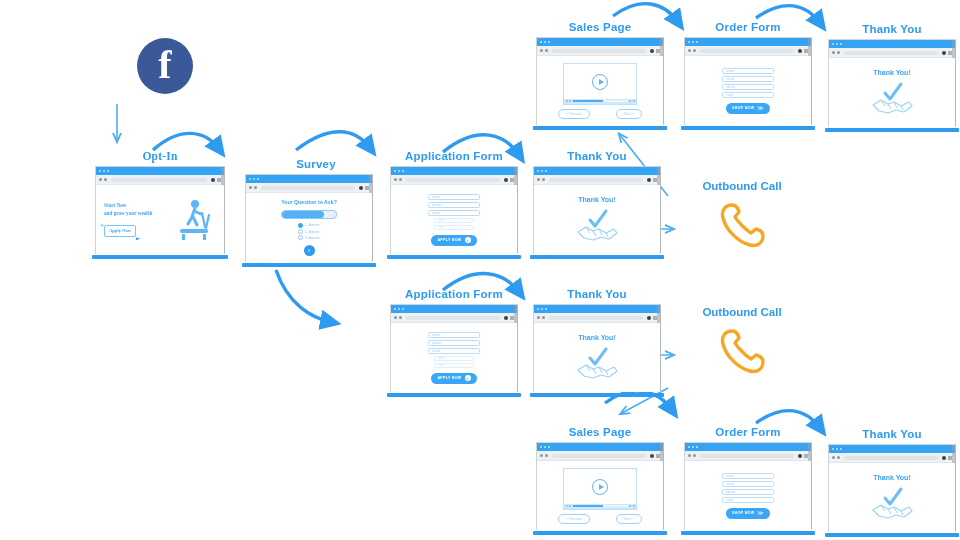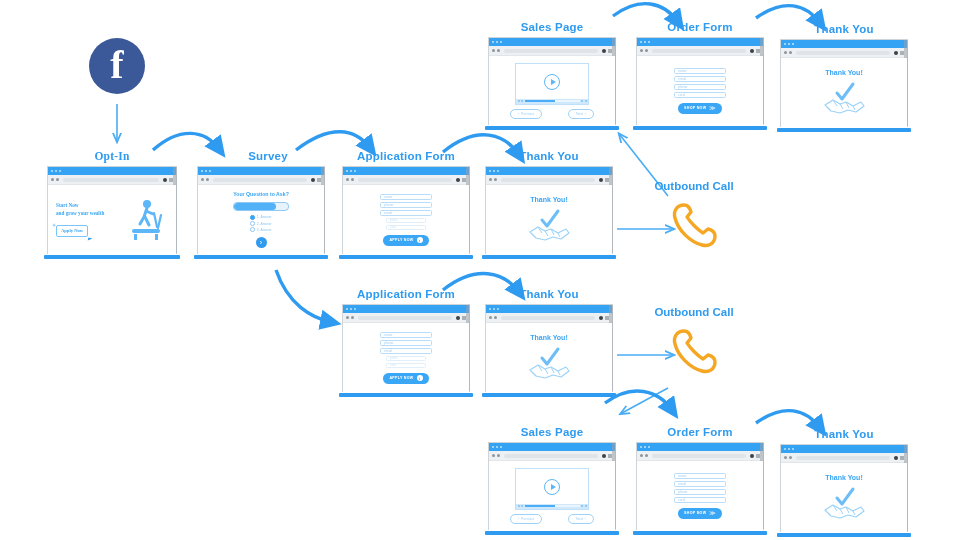--- a/index.html
+++ b/index.html
@@ -6,21 +6,21 @@
   body{
     width:960px;height:540px;background:#ffffff;overflow:hidden;
     font-family:"Liberation Sans",sans-serif;position:relative;
   }
   #canvas{position:absolute;left:0;top:0;width:960px;height:540px;}
 
   
   #arrows{position:absolute;left:0;top:0;width:960px;height:540px;pointer-events:none;}
 
   
-  .node{position:absolute;}
+  .node{position:absolute;margin-left:48px;}
   .node-title{
     font-size:11.5px;font-weight:bold;color:#2f9bf0;letter-spacing:.2px;
     text-align:center;white-space:nowrap;margin-bottom:4px;
   }
 
   
   .win{
     position:relative;background:#ffffff;
     border:1px solid #cfd4d8;box-sizing:border-box;
   }
@@ -200,21 +200,21 @@
             <rect x="8" y="32" width="28" height="4" rx="2" fill="#5cb6f7"></rect>
             <rect x="10" y="37" width="3" height="6" fill="#5cb6f7"></rect>
             <rect x="31" y="37" width="3" height="6" fill="#5cb6f7"></rect>
             <path d="M34 31 L37 18" stroke="#5cb6f7" stroke-width="2.2" fill="none" stroke-linecap="round"></path>
           </svg>
         </div>
       </div>
     </div>
   </div>
 
-  <div class="node" style="left:197px;top:150px;width:142px;">
+  <div class="node" style="left:197px;top:158px;width:142px;">
     <div class="node-title">Survey</div>
     <div class="win" style="width:128px;height:88px;">
       <div class="shadow-edge"></div>
       <div class="base"></div>
       <div class="titlebar">
           <i></i>
           <i></i>
           <i></i>
         </div>
       <div class="urlbar">

